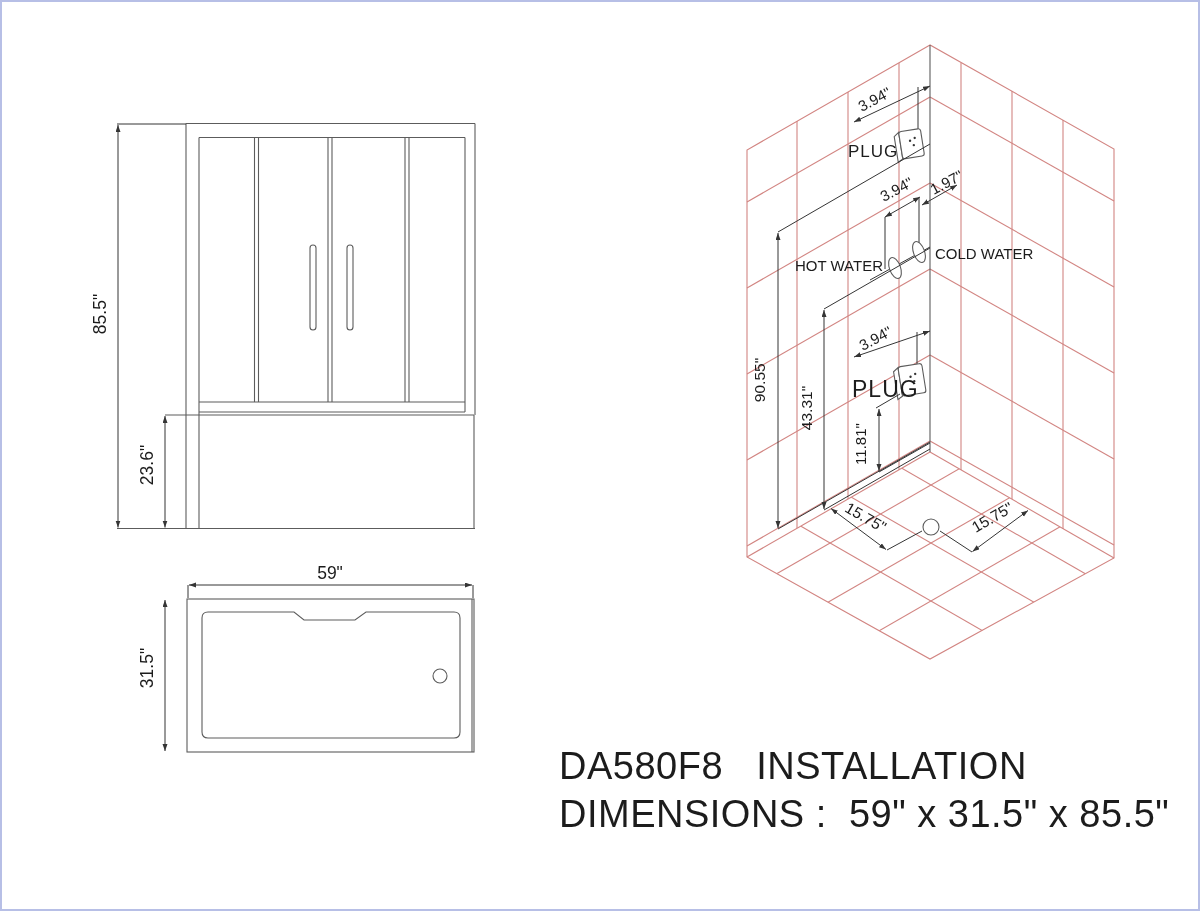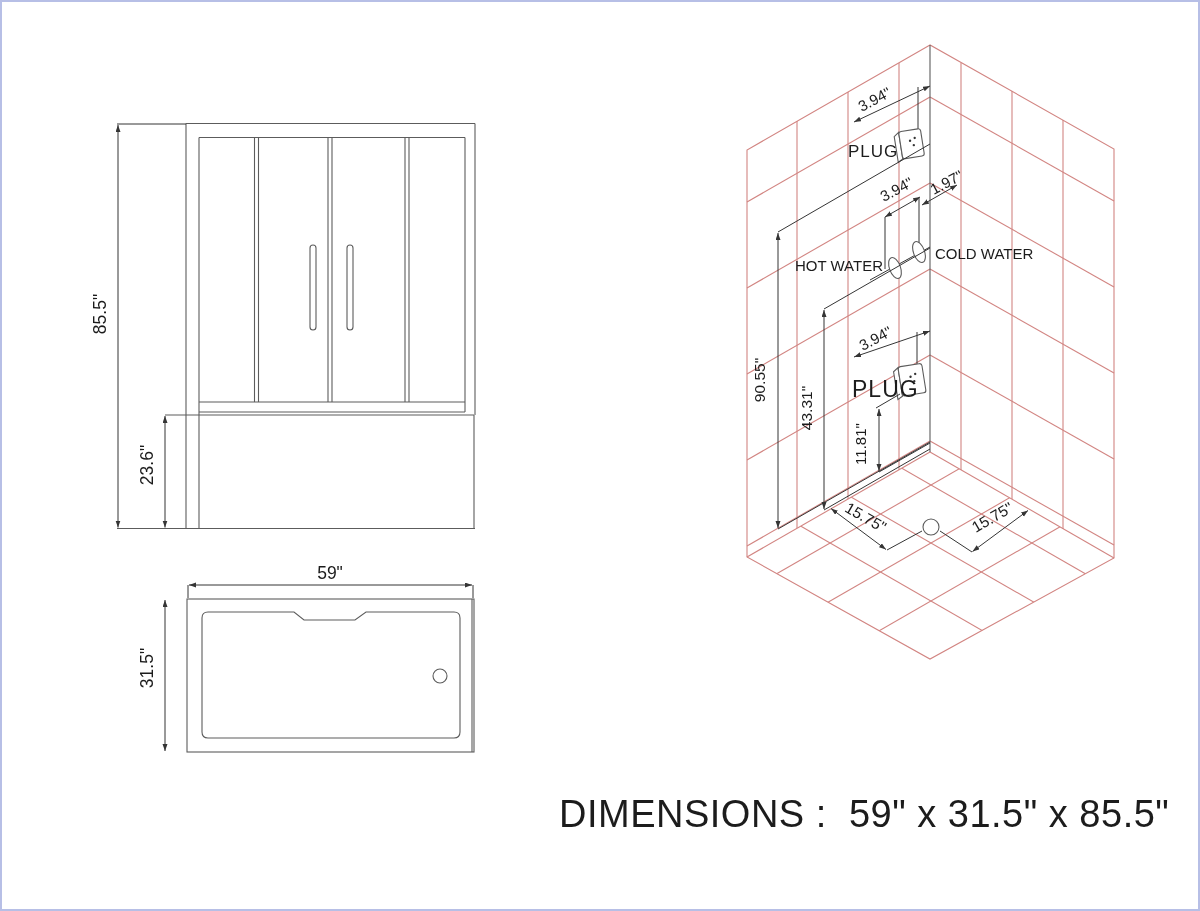--- a/index.html
+++ b/index.html
@@ -198,15 +198,16 @@
       <line class="dim" x1="885" y1="548" x2="920" y2="529"></line>
       <line class="dim" x1="829" y1="506.5" x2="884" y2="547.5" marker-start="url(#ahS)" marker-end="url(#ahE)"></line>
       <text class="t155" text-anchor="middle" transform="translate(861,520) rotate(30)">15.75"</text>
       <line class="dim" x1="938" y1="529" x2="970" y2="550"></line>
       <line class="dim" x1="970.5" y1="549.5" x2="1026" y2="508.5" marker-start="url(#ahS)" marker-end="url(#ahE)"></line>
       <text class="t155" text-anchor="middle" transform="translate(993,520) rotate(-30)">15.75"</text>
     </g>
   </g>
 </svg>
 
+<div class="title-line" id="title1">DA580F8   INSTALLATION</div>
 <div class="title-line" id="title2">DIMENSIONS :  59" x 31.5" x 85.5"</div>
 
 </div>
 
 </body></html>

